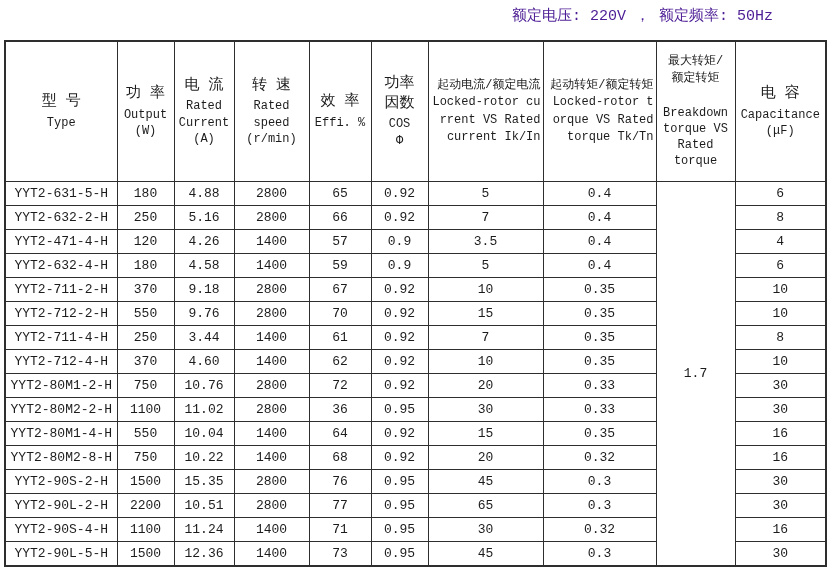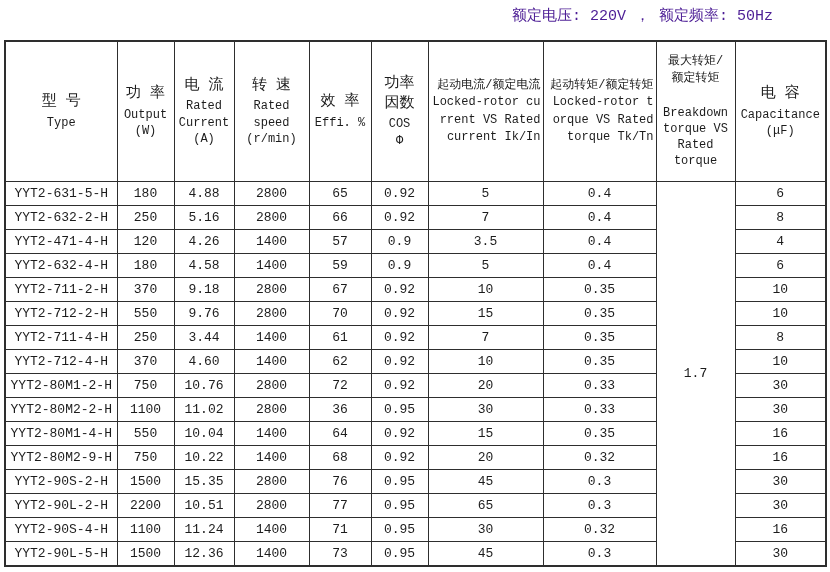--- a/index.html
+++ b/index.html
@@ -263,21 +263,21 @@
         <td>550</td>
         <td>10.04</td>
         <td>1400</td>
         <td>64</td>
         <td>0.92</td>
         <td>15</td>
         <td>0.35</td>
         <td>16</td>
       </tr>
       <tr>
-        <td>YYT2-80M2-9-H</td>
+        <td>YYT2-80M2-8-H</td>
         <td>750</td>
         <td>10.22</td>
         <td>1400</td>
         <td>68</td>
         <td>0.92</td>
         <td>20</td>
         <td>0.32</td>
         <td>16</td>
       </tr>
       <tr>

